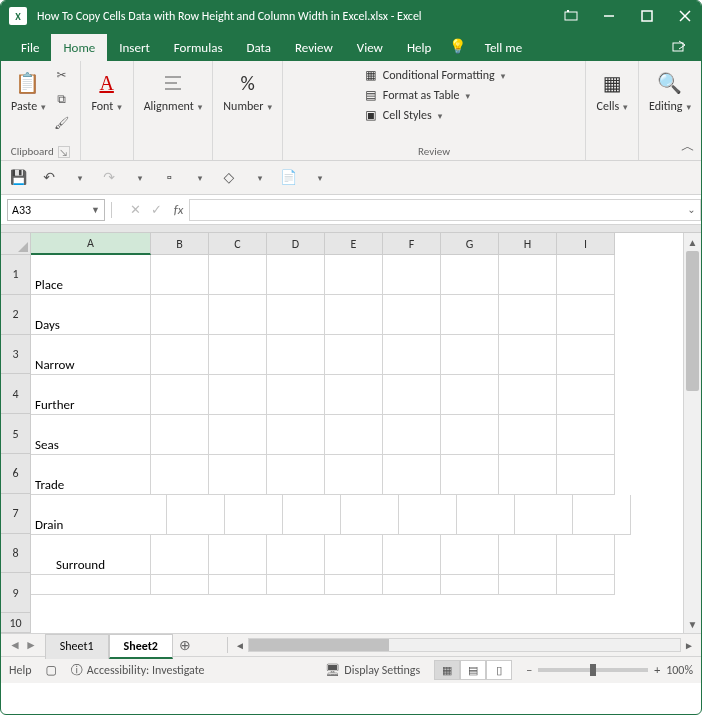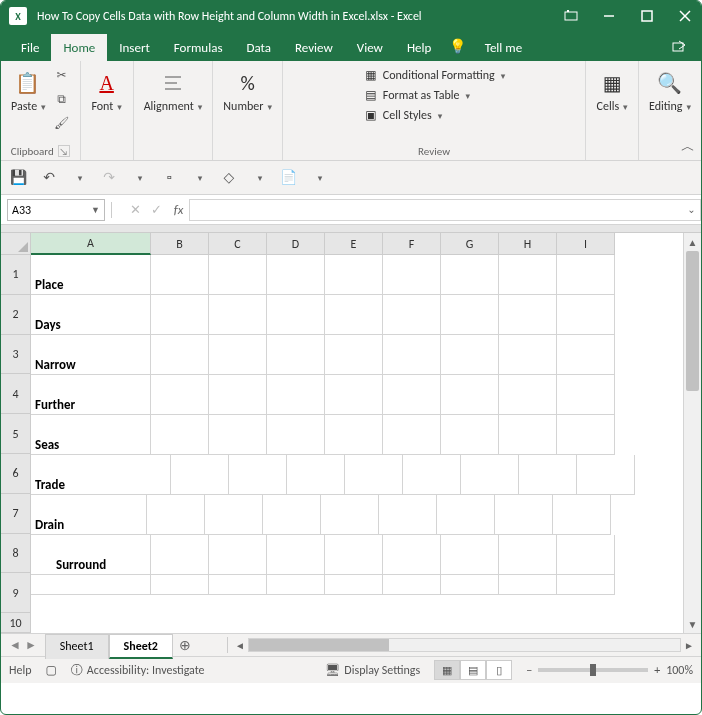--- a/index.html
+++ b/index.html
@@ -8,21 +8,21 @@
 .titlebar .doc-icon { width:18px; height:18px; background:#fff; border-radius:2px; margin-right:10px; display:flex; align-items:center; justify-content:center; color:#217346; font-size:10px; font-weight:bold; }
 .title-text { flex:1; white-space:nowrap; overflow:hidden; }
 .win-btns { display:flex; gap:22px; align-items:center; margin-left:auto;}
 .win-btn { width:16px; height:16px; display:flex; align-items:center; justify-content:center; cursor:pointer; color:#fff; }
 .menubar { height:30px; background:#217346; display:flex; align-items:end; padding:0 8px; }
 .menubar .tab { padding:6px 12px; color:#fff; font-size:13px; cursor:pointer; }
 .menubar .tab.active { background:#f3f2f1; color:#217346; }
 .menubar .help-icon { color:#fff; margin:0 6px 6px 6px; font-size:14px;}
 .ribbon { height:100px; background:#f3f2f1; border-bottom:1px solid #d4d4d4; display:flex; position:relative; }
 .rgroup { border-right:1px solid #d9d9d9; display:flex; flex-direction:column; align-items:center; padding:4px 8px 0 8px; height:100%; }
-.rgroup .label { font-size:11px; color:#666; margin-top:auto; margin-bottom:2px; display:flex; align-items:flex-start; gap:4px;}
+.rgroup .label { font-size:11px; color:#666; margin-top:auto; margin-bottom:2px; display:flex; align-items:flex-end; gap:4px;}
 .big-btn { display:flex; flex-direction:column; align-items:center; font-size:12px; cursor:pointer; color:#333; padding:2px;}
 .big-btn .ic { width:32px; height:32px; display:flex; align-items:center; justify-content:center; font-size:20px; }
 .big-btn .lbl { display:flex; align-items:center; gap:2px; }
 .caret::after{content:"▾"; font-size:9px; color:#666; margin-left:2px;}
 .small-row { display:flex; flex-direction:column; gap:4px; margin-left:4px;}
 .small-btn{ width:20px;height:20px; display:flex;align-items:center;justify-content:center;font-size:12px;cursor:pointer;color:#555;}
 .styles-col { display:flex; flex-direction:column; gap:4px; font-size:12px; padding:2px 6px;}
 .styles-item{ display:flex; align-items:center; gap:4px; cursor:pointer; color:#333;}
 .styles-item .ic{width:16px;height:16px;display:inline-flex;align-items:center;justify-content:center;font-size:12px;}
 .collapse { position:absolute; right:6px; bottom:4px; font-size:14px; color:#666; cursor:pointer;}
@@ -38,21 +38,21 @@
 .grid-area { display:flex; height:400px; position:relative; background:#fff;}
 .corner{width:30px;height:22px;background:#e6e6e6;border-right:1px solid #ccc;border-bottom:1px solid #ccc;position:relative;}
 .corner::after{content:"";position:absolute;right:2px;bottom:2px;border-style:solid;border-width:0 0 10px 10px;border-color:transparent transparent #b7b7b7 transparent;}
 .col-headers{display:flex;height:22px;}
 .ch{ background:#e6e6e6;border-right:1px solid #ccc;border-bottom:1px solid #ccc;display:flex;align-items:center;justify-content:center;font-size:12px;color:#333;cursor:pointer;}
 .ch.selA{background:#d2e8d8;border-bottom:2px solid #217346;}
 .row-headers{display:flex;flex-direction:column;width:30px;}
 .rh{background:#e6e6e6;border-right:1px solid #ccc;border-bottom:1px solid #ccc;display:flex;align-items:center;justify-content:center;font-size:12px;color:#333;height:40px;cursor:pointer;}
 .rh.short{height:20px;}
 .cells{display:flex;flex-direction:column;}
-.cell-row{display:flex;height:40px;font-weight:bold;}
+.cell-row{display:flex;height:40px;}
 .cell-row.short{height:20px;}
 .cell{border-right:1px solid #d4d4d4;border-bottom:1px solid #d4d4d4;font-size:13px;padding:0 4px;display:flex;align-items:flex-end;padding-bottom:2px;color:#000;}
 .vscroll{width:18px;background:#f0f0f0;border-left:1px solid #d4d4d4;display:flex;flex-direction:column;}
 .vscroll .arr{height:18px;display:flex;align-items:center;justify-content:center;font-size:10px;color:#666;cursor:pointer;}
 .vscroll .track{flex:1;position:relative;}
 .vscroll .thumb{position:absolute;left:2px;right:2px;top:0;height:140px;background:#c1c1c1;border-radius:2px;}
 .sheet-tabs{height:24px;border-top:1px solid #d4d4d4;border-bottom:1px solid #d4d4d4;display:flex;align-items:center;background:#f3f2f1;font-size:12px;}
 .st-nav{display:flex;gap:4px;padding:0 8px;color:#888;}
 .st-nav span{cursor:pointer;}
 .stab{padding:4px 14px;border:1px solid #ccc;border-bottom:none;background:#e6e6e6;cursor:pointer;margin-top:2px;}
@@ -339,32 +339,32 @@
             <div class="cell" style="width: 58px;"></div>
             <div class="cell" style="width: 58px;"></div>
             <div class="cell" style="width: 58px;"></div>
             <div class="cell" style="width: 58px;"></div>
             <div class="cell" style="width: 58px;"></div>
             <div class="cell" style="width: 58px;"></div>
             <div class="cell" style="width: 58px;"></div>
             <div class="cell" style="width: 58px;"></div>
           </div>
           <div class="cell-row">
-            <div class="cell" style="width: 140px;">Trade</div>
-            <div class="cell" style="width: 58px;"></div>
-            <div class="cell" style="width: 58px;"></div>
-            <div class="cell" style="width: 58px;"></div>
-            <div class="cell" style="width: 58px;"></div>
-            <div class="cell" style="width: 58px;"></div>
-            <div class="cell" style="width: 58px;"></div>
-            <div class="cell" style="width: 58px;"></div>
-            <div class="cell" style="width: 58px;"></div>
-          </div>
-          <div class="cell-row">
-            <div class="cell" style="width: 116px; text-align: right;">Drain</div>
+            <div class="cell" style="width: 120px;">Trade</div>
+            <div class="cell" style="width: 58px;"></div>
+            <div class="cell" style="width: 58px;"></div>
+            <div class="cell" style="width: 58px;"></div>
+            <div class="cell" style="width: 58px;"></div>
+            <div class="cell" style="width: 58px;"></div>
+            <div class="cell" style="width: 58px;"></div>
+            <div class="cell" style="width: 58px;"></div>
+            <div class="cell" style="width: 58px;"></div>
+          </div>
+          <div class="cell-row">
+            <div class="cell" style="width: 136px; text-align: right;">Drain</div>
             <div class="cell" style="width: 58px;"></div>
             <div class="cell" style="width: 58px;"></div>
             <div class="cell" style="width: 58px;"></div>
             <div class="cell" style="width: 58px;"></div>
             <div class="cell" style="width: 58px;"></div>
             <div class="cell" style="width: 58px;"></div>
             <div class="cell" style="width: 58px;"></div>
             <div class="cell" style="width: 58px;"></div>
           </div>
           <div class="cell-row">

